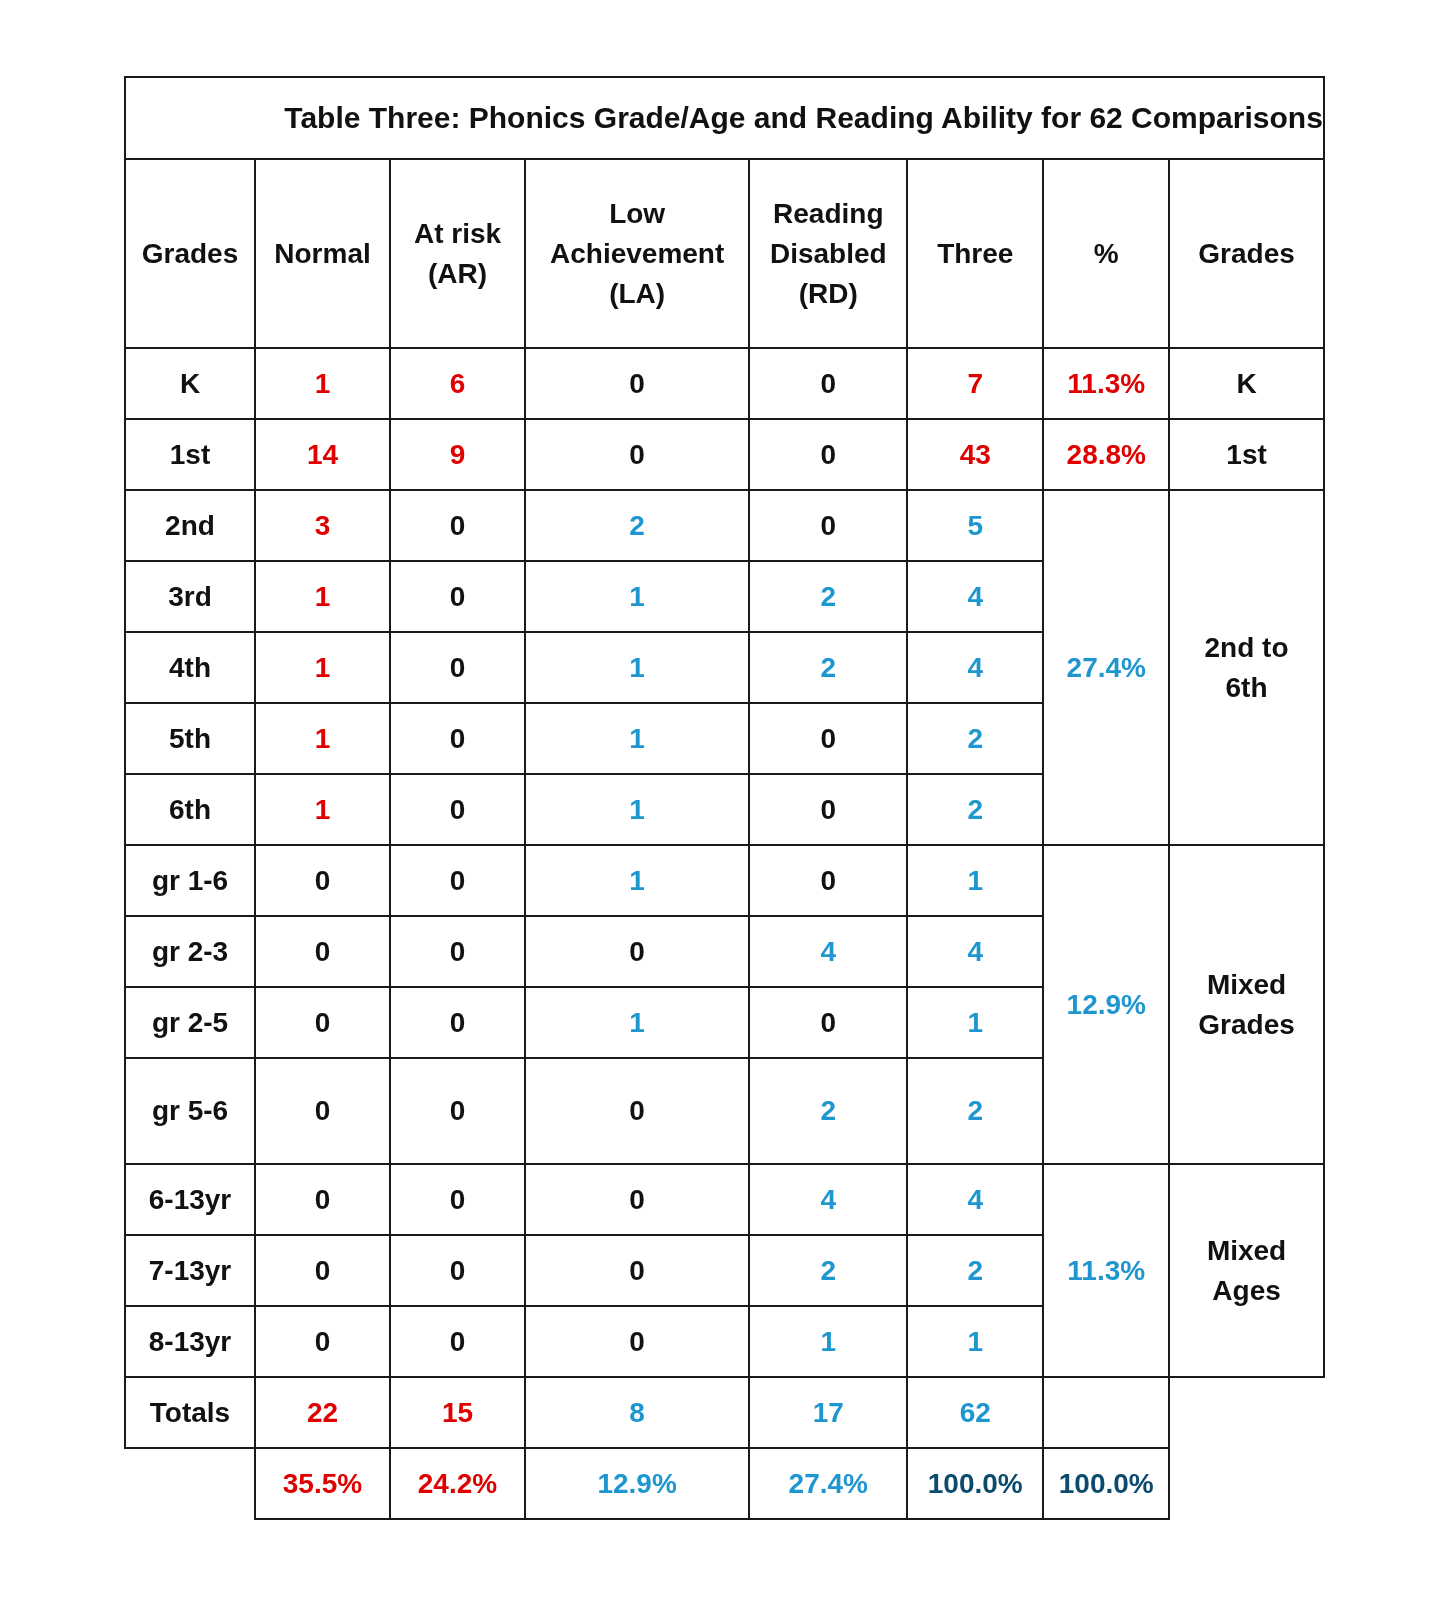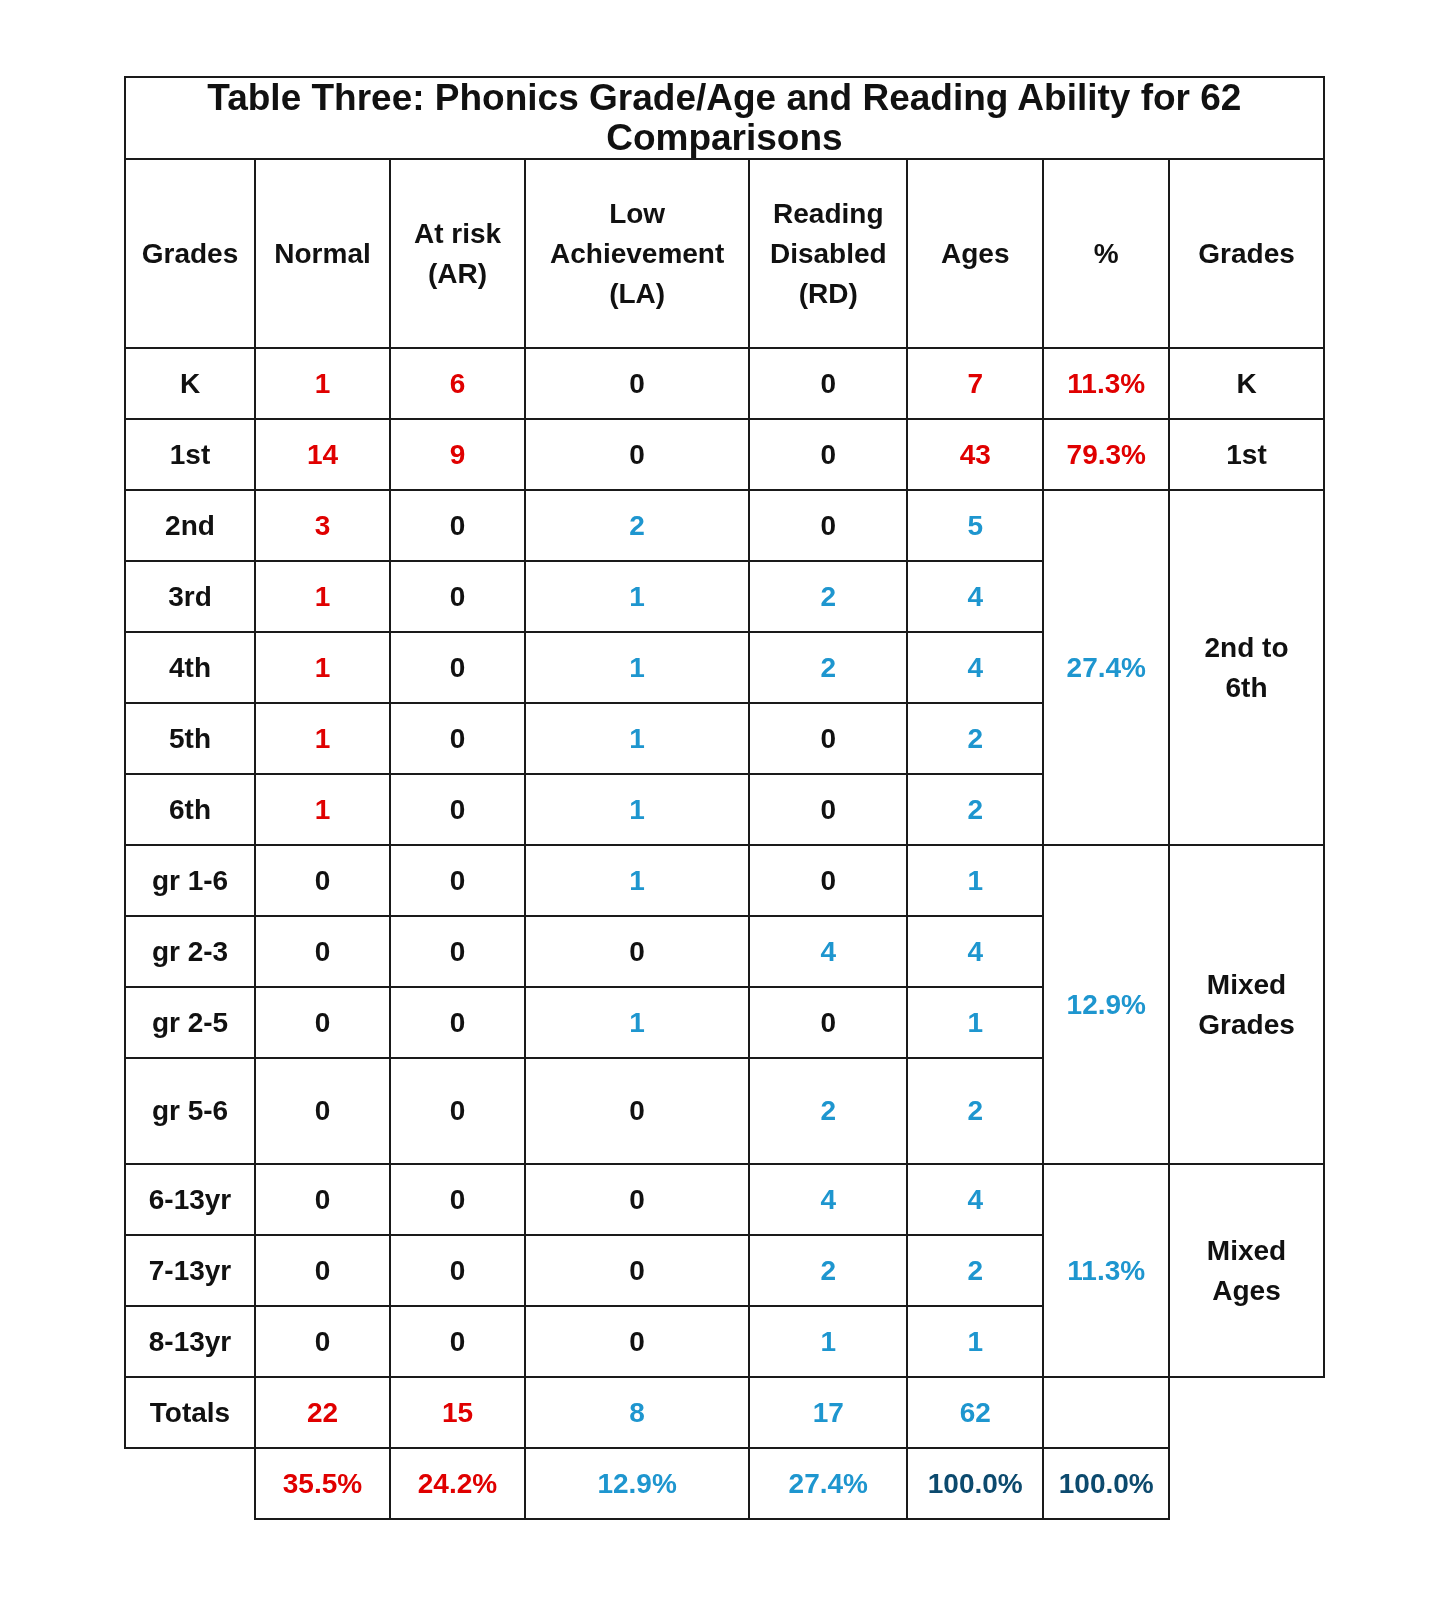--- a/index.html
+++ b/index.html
@@ -1,20 +1,20 @@
 <!DOCTYPE html>
 <html><head>
 <meta charset="utf-8">
 <style>
   html, body { margin:0; padding:0; background:#ffffff; }
   body { width:1456px; height:1601px; position:relative; font-family:"Liberation Sans", "DejaVu Sans", sans-serif; }
   .wrap { position:absolute; left:124px; top:76px; }
   table { border-collapse:collapse; table-layout:fixed; }
   td { border:2px solid #1a1a1a; text-align:center; vertical-align:middle; font-weight:bold; font-size:28px; color:#111; padding:0; line-height:40px; }
-  td.title { height:80px; font-size:37px; }
+  td.title { height:80px; font-size:30px;text-align:right; }
   tr.hdr td { height:155px; }
   tr.r td { height:69px; }
   tr.tall td { height:104px;margin-top:12px; }
   .red { color:#e00000; }
   .blue { color:#1e96cf; }
   .blk { color:#0c4a6e; }
   td.nb-left { border-left:none; border-bottom:none; }
 </style>
 </head>
 <body>
@@ -34,21 +34,21 @@
   <tbody>
         <tr>
     <td class="title" colspan="8">Table Three: Phonics Grade/Age and Reading Ability for 62 Comparisons</td>
   </tr>
   <tr class="hdr">
     <td>Grades</td>
     <td>Normal</td>
     <td style="padding:16px 18px">At risk (AR)</td>
     <td style="padding:0 24px">Low Achievement (LA)</td>
     <td style="padding:0 14px">Reading Disabled (RD)</td>
-    <td>Ages</td>
+    <td>Three</td>
     <td>%</td>
     <td>Grades</td>
   </tr>
 
   <tr class="r">
     <td>K</td>
     <td class="red">1</td>
     <td class="red">6</td>
     <td>0</td>
     <td>0</td>
@@ -57,21 +57,21 @@
     <td>K</td>
   </tr>
 
   <tr class="r">
     <td>1st</td>
     <td class="red">14</td>
     <td class="red">9</td>
     <td>0</td>
     <td>0</td>
     <td class="red">43</td>
-    <td class="red">79.3%</td>
+    <td class="red">28.8%</td>
     <td>1st</td>
   </tr>
 
   <tr class="r">
     <td>2nd</td>
     <td class="red">3</td>
     <td>0</td>
     <td class="blue">2</td>
     <td>0</td>
     <td class="blue">5</td>

